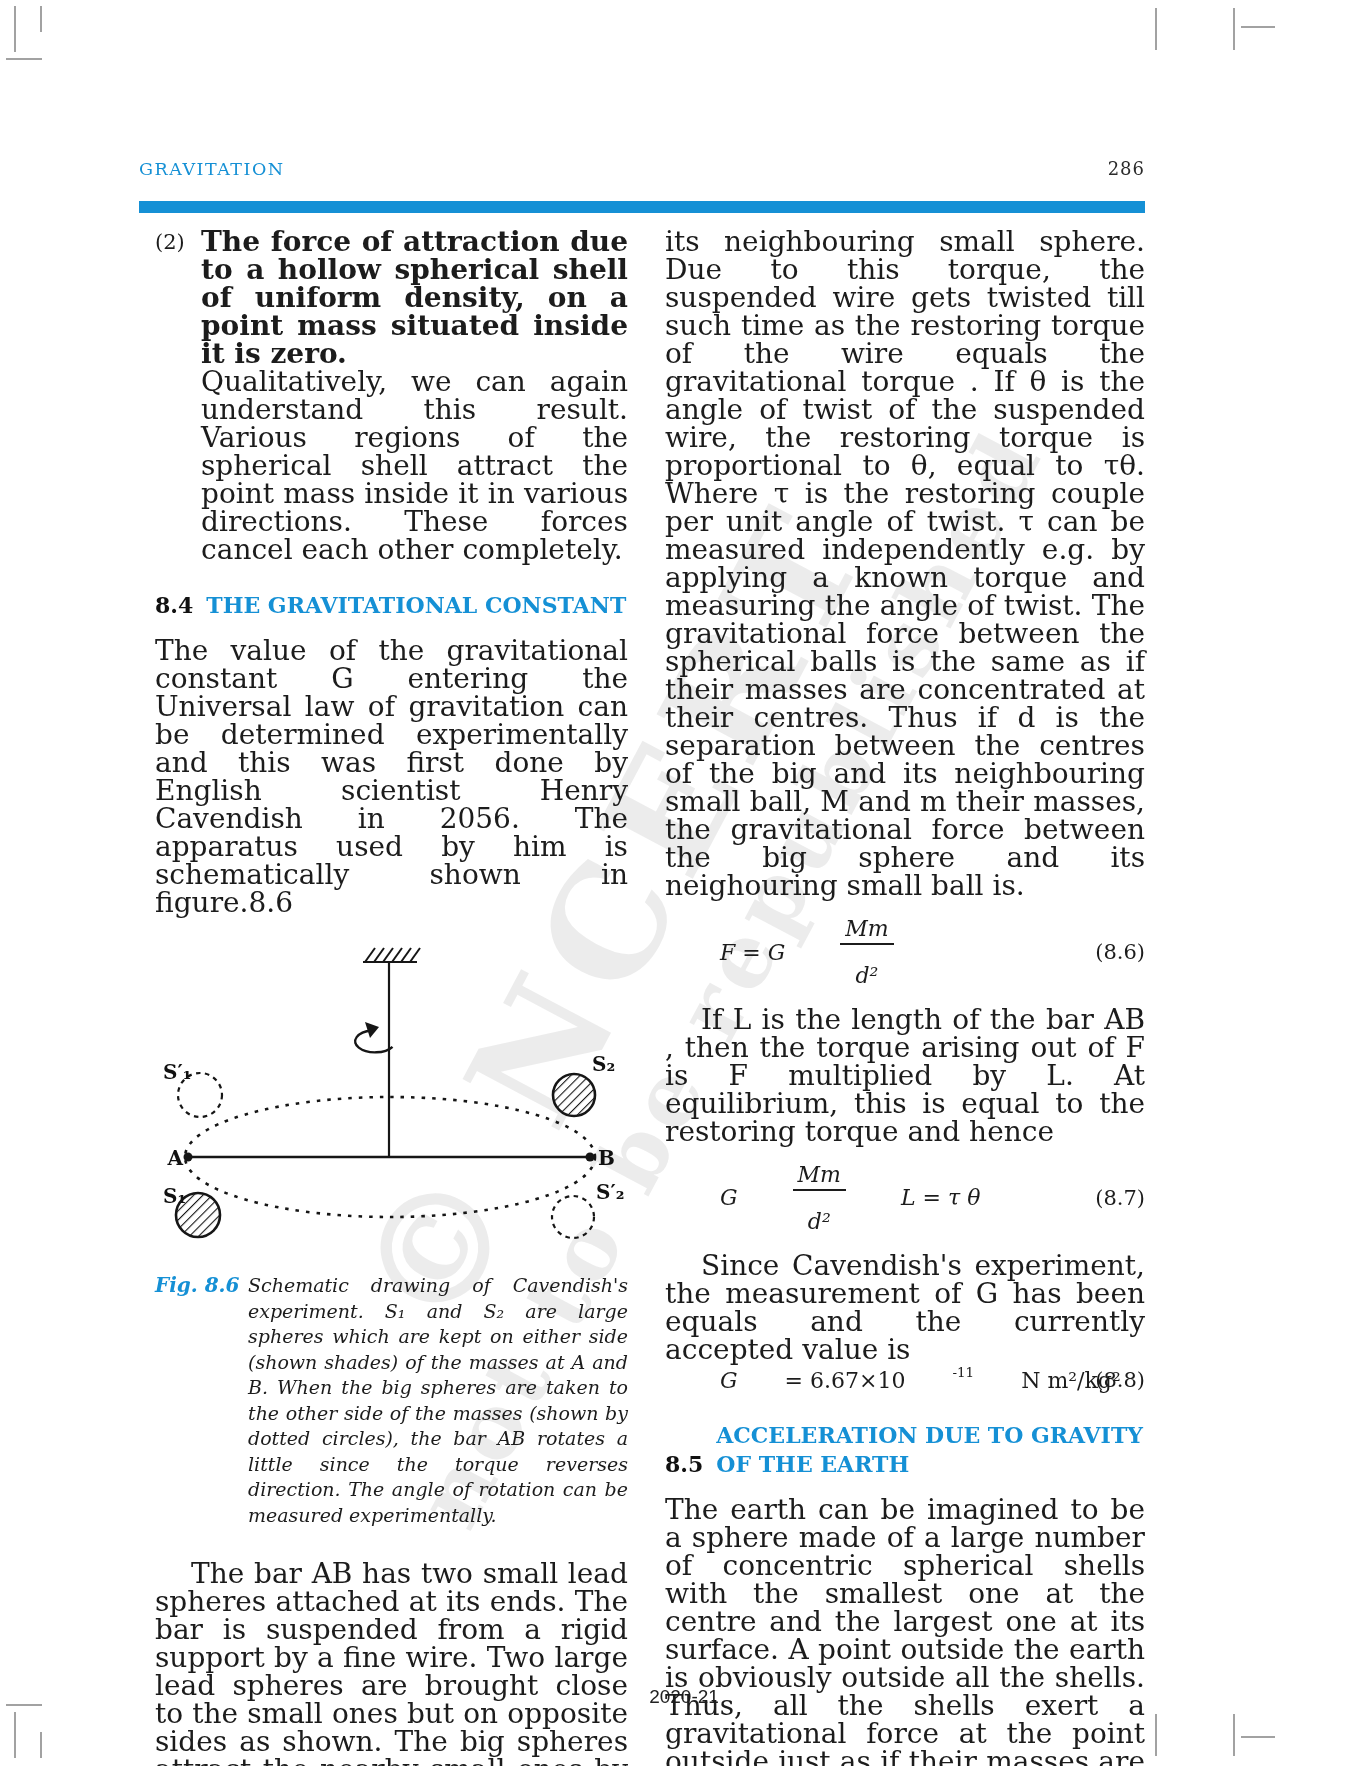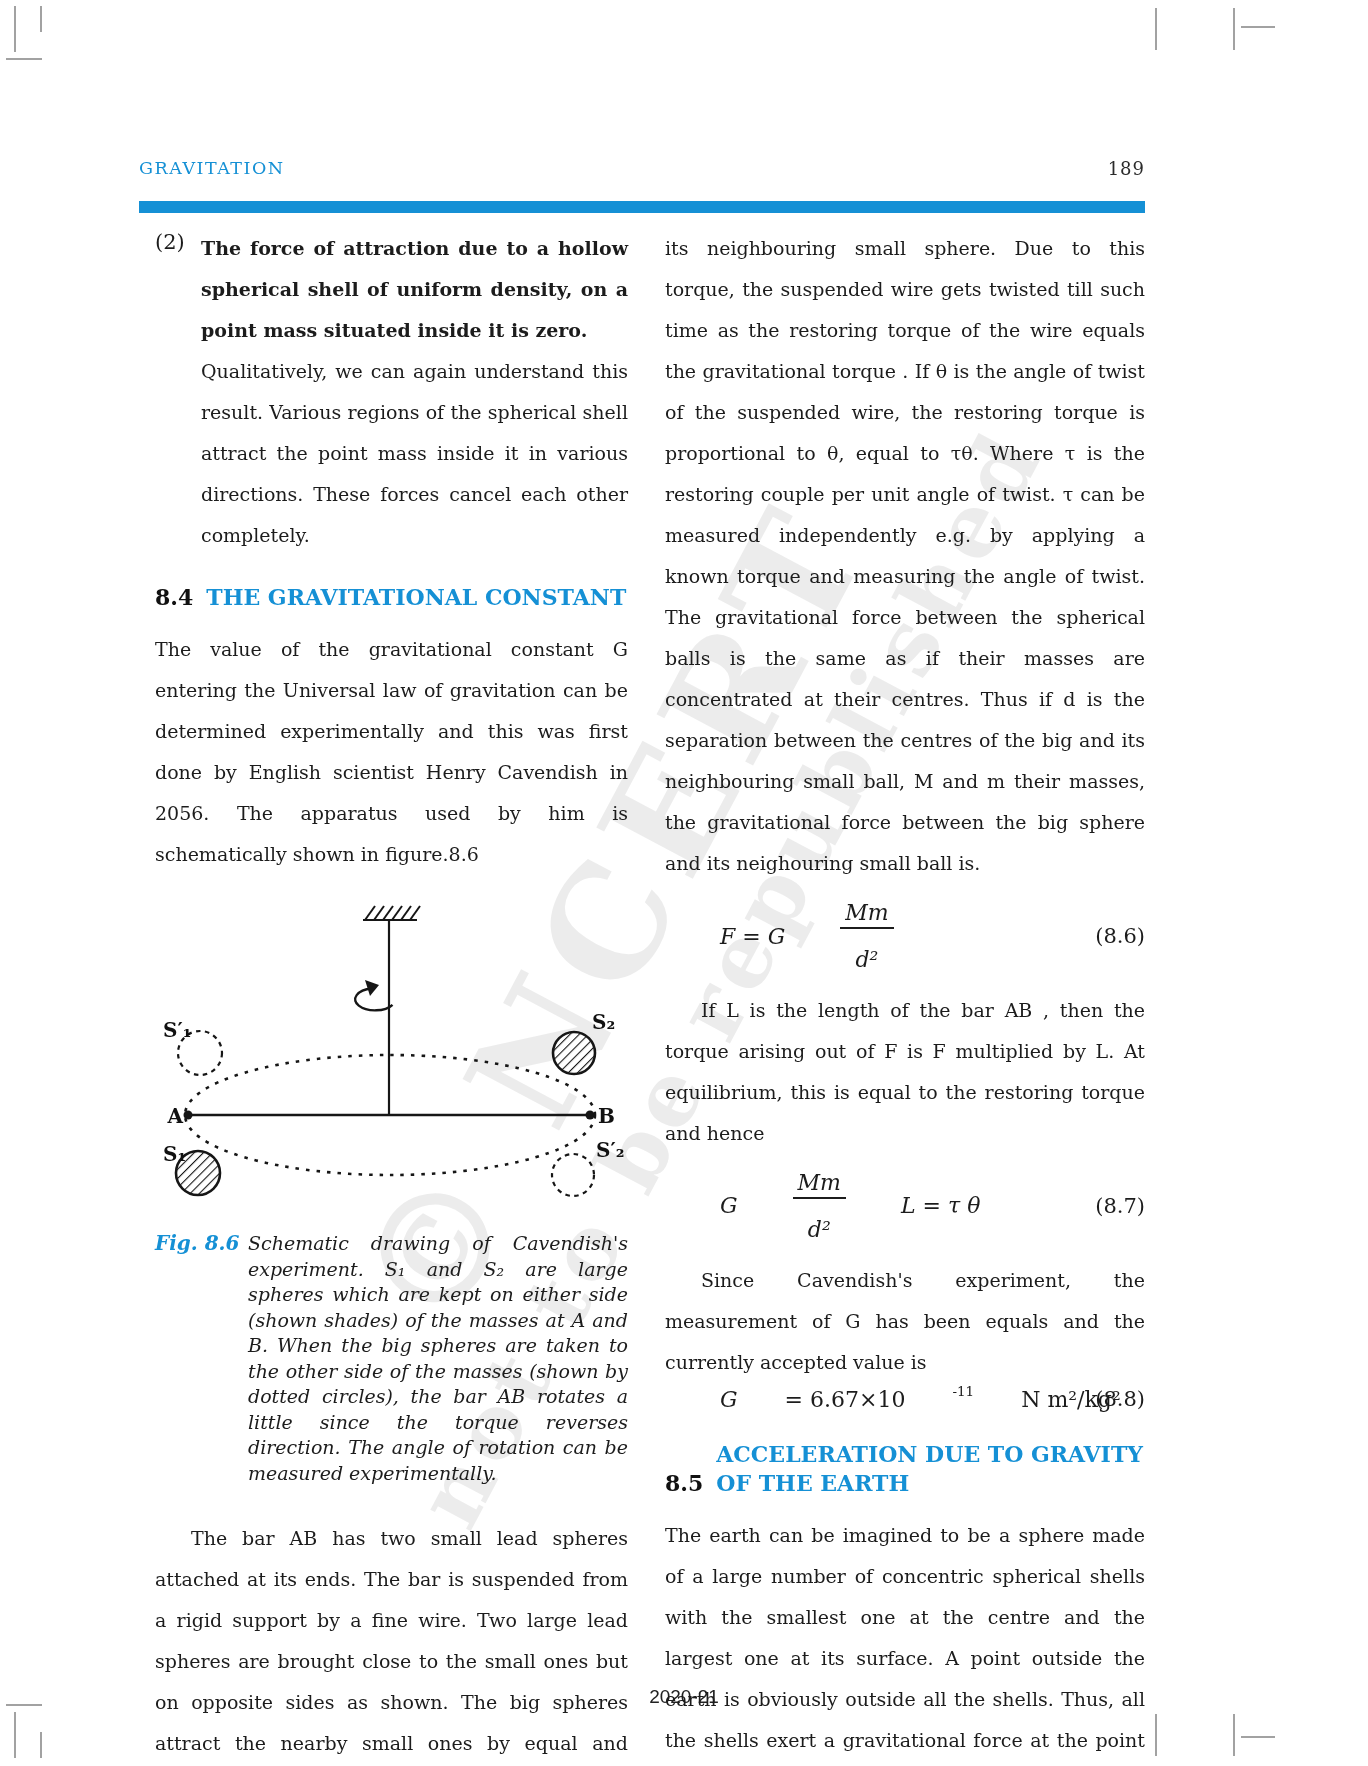--- a/index.html
+++ b/index.html
@@ -16,32 +16,32 @@
     position:absolute; left:660px; top:940px; transform:translate(-50%,-50%) rotate(-62deg);
     text-align:center; color:rgba(110,110,110,0.13); font-weight:bold; pointer-events:none;
     white-space:nowrap; z-index:0;
   }
   .wm1 { font-size:150px; letter-spacing:14px; line-height:1.05; }
   .wm2 { font-size:88px; letter-spacing:8px; }
 
   
   .page-header {
     position:absolute; top:158px; left:139px; width:1006px;
-    display:flex; justify-content:space-between; align-items:flex-start;
+    display:flex; justify-content:space-between; align-items:center;
   }
   .running-title { color:#1590d5; font-size:17.5px; letter-spacing:1.5px; }
   .folio { color:#2b2b2b; font-size:18px; letter-spacing:1px; }
   .header-rule { position:absolute; top:201px; left:139px; width:1006px; height:12px; background:#1590d5; }
 
   
   .columns { position:absolute; top:228px; left:155px; width:990px; display:flex; gap:37px; z-index:1; }
   .col-left  { width:473px; }
   .col-right { width:480px; }
 
-  p, .item-text, .item-bold { margin:0; text-align:justify; font-size:19px; line-height:41px; }
+  p, .item-text, .item-bold { margin:0; text-align:justify; font-size:28px; line-height:28px; }
   .indent1 { text-indent:36px; }
   .indent2 { text-indent:64px; }
 
   .item { display:flex; }
   .item-num { width:46px; flex:none; font-size:21px; line-height:28.5px; }
   .item-body { flex:1; }
   .item-bold { font-weight:bold; }
 
   h2.section-head {
     display:flex; gap:13px; margin:27px 0 17px; font-size:22px; line-height:29px; font-weight:bold;align-items:flex-end;
@@ -95,21 +95,21 @@
   <div class="crop" style="left:1233px; top:1714px; width:2px; height:42px;"></div>
   <div class="crop" style="left:1241px; top:1736px; width:34px; height:2px;"></div>
 
   <div class="watermark">
     <div class="wm1">© NCERT</div>
     <div class="wm2">not to be republished</div>
   </div>
 
   <div class="page-header">
     <span class="running-title">GRAVITATION</span>
-    <span class="folio">189</span>
+    <span class="folio">286</span>
   </div>
   <div class="header-rule"></div>
 
   <div class="columns">
 
     <div class="col-left">
 
       <div class="item">
         <span class="item-num">(2)</span>
         <div class="item-body">

